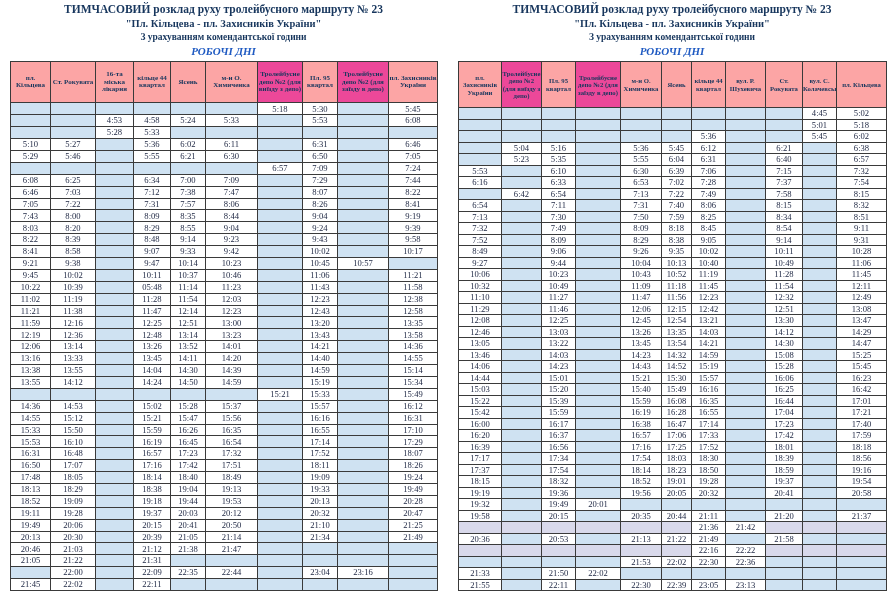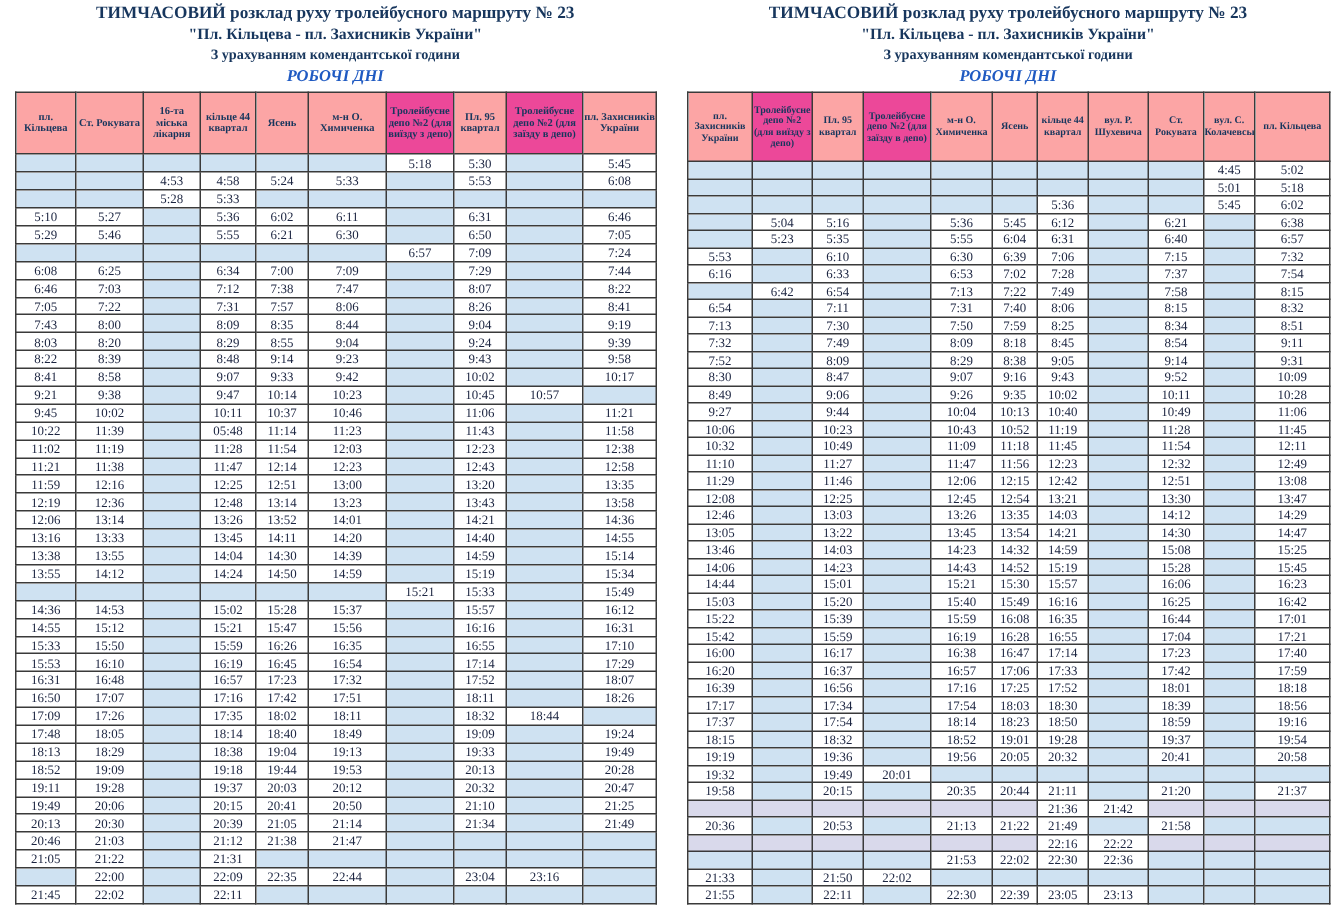--- a/index.html
+++ b/index.html
@@ -261,21 +261,21 @@
             <td>10:11</td>
             <td>10:37</td>
             <td>10:46</td>
             <td class="empty"></td>
             <td>11:06</td>
             <td class="empty"></td>
             <td>11:21</td>
           </tr>
           <tr>
             <td>10:22</td>
-            <td>11:39</td>
+            <td>10:39</td>
             <td class="empty"></td>
             <td>05:48</td>
             <td>11:14</td>
             <td>11:23</td>
             <td class="empty"></td>
             <td>11:43</td>
             <td class="empty"></td>
             <td>11:58</td>
           </tr>
           <tr>
@@ -450,32 +450,20 @@
             <td>16:50</td>
             <td>17:07</td>
             <td class="empty"></td>
             <td>17:16</td>
             <td>17:42</td>
             <td>17:51</td>
             <td class="empty"></td>
             <td>18:11</td>
             <td class="empty"></td>
             <td>18:26</td>
-          </tr>
-          <tr>
-            <td>17:09</td>
-            <td>17:26</td>
-            <td class="empty"></td>
-            <td>17:35</td>
-            <td>18:02</td>
-            <td>18:11</td>
-            <td class="empty"></td>
-            <td>18:32</td>
-            <td>18:44</td>
-            <td class="empty"></td>
           </tr>
           <tr>
             <td>17:48</td>
             <td>18:05</td>
             <td class="empty"></td>
             <td>18:14</td>
             <td>18:40</td>
             <td>18:49</td>
             <td class="empty"></td>
             <td>19:09</td>
@@ -783,33 +771,20 @@
             <td class="empty"></td>
             <td>8:29</td>
             <td>8:38</td>
             <td>9:05</td>
             <td class="empty"></td>
             <td>9:14</td>
             <td class="empty"></td>
             <td>9:31</td>
           </tr>
           <tr>
-            <td>8:30</td>
-            <td class="empty"></td>
-            <td>8:47</td>
-            <td class="empty"></td>
-            <td>9:07</td>
-            <td>9:16</td>
-            <td>9:43</td>
-            <td class="empty"></td>
-            <td>9:52</td>
-            <td class="empty"></td>
-            <td>10:09</td>
-          </tr>
-          <tr>
             <td>8:49</td>
             <td class="empty"></td>
             <td>9:06</td>
             <td class="empty"></td>
             <td>9:26</td>
             <td>9:35</td>
             <td>10:02</td>
             <td class="empty"></td>
             <td>10:11</td>
             <td class="empty"></td>

